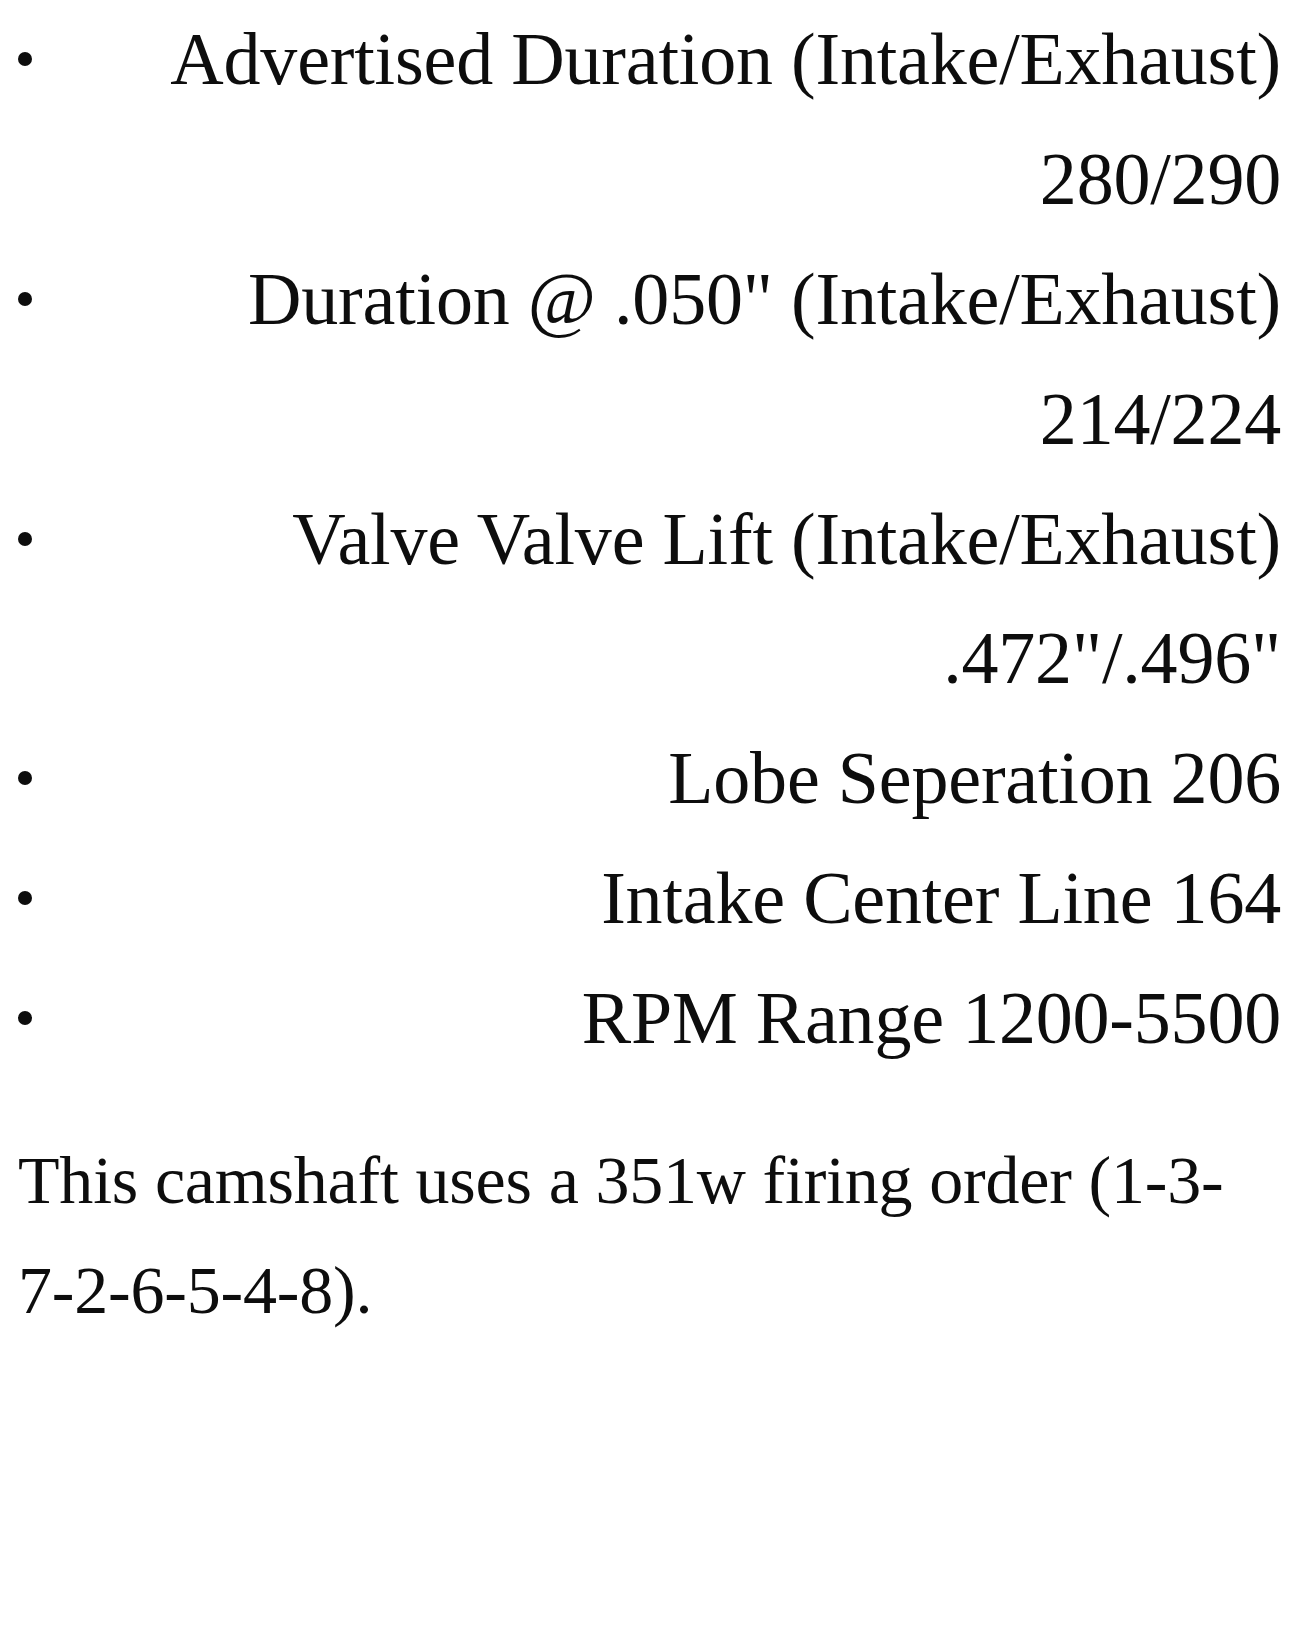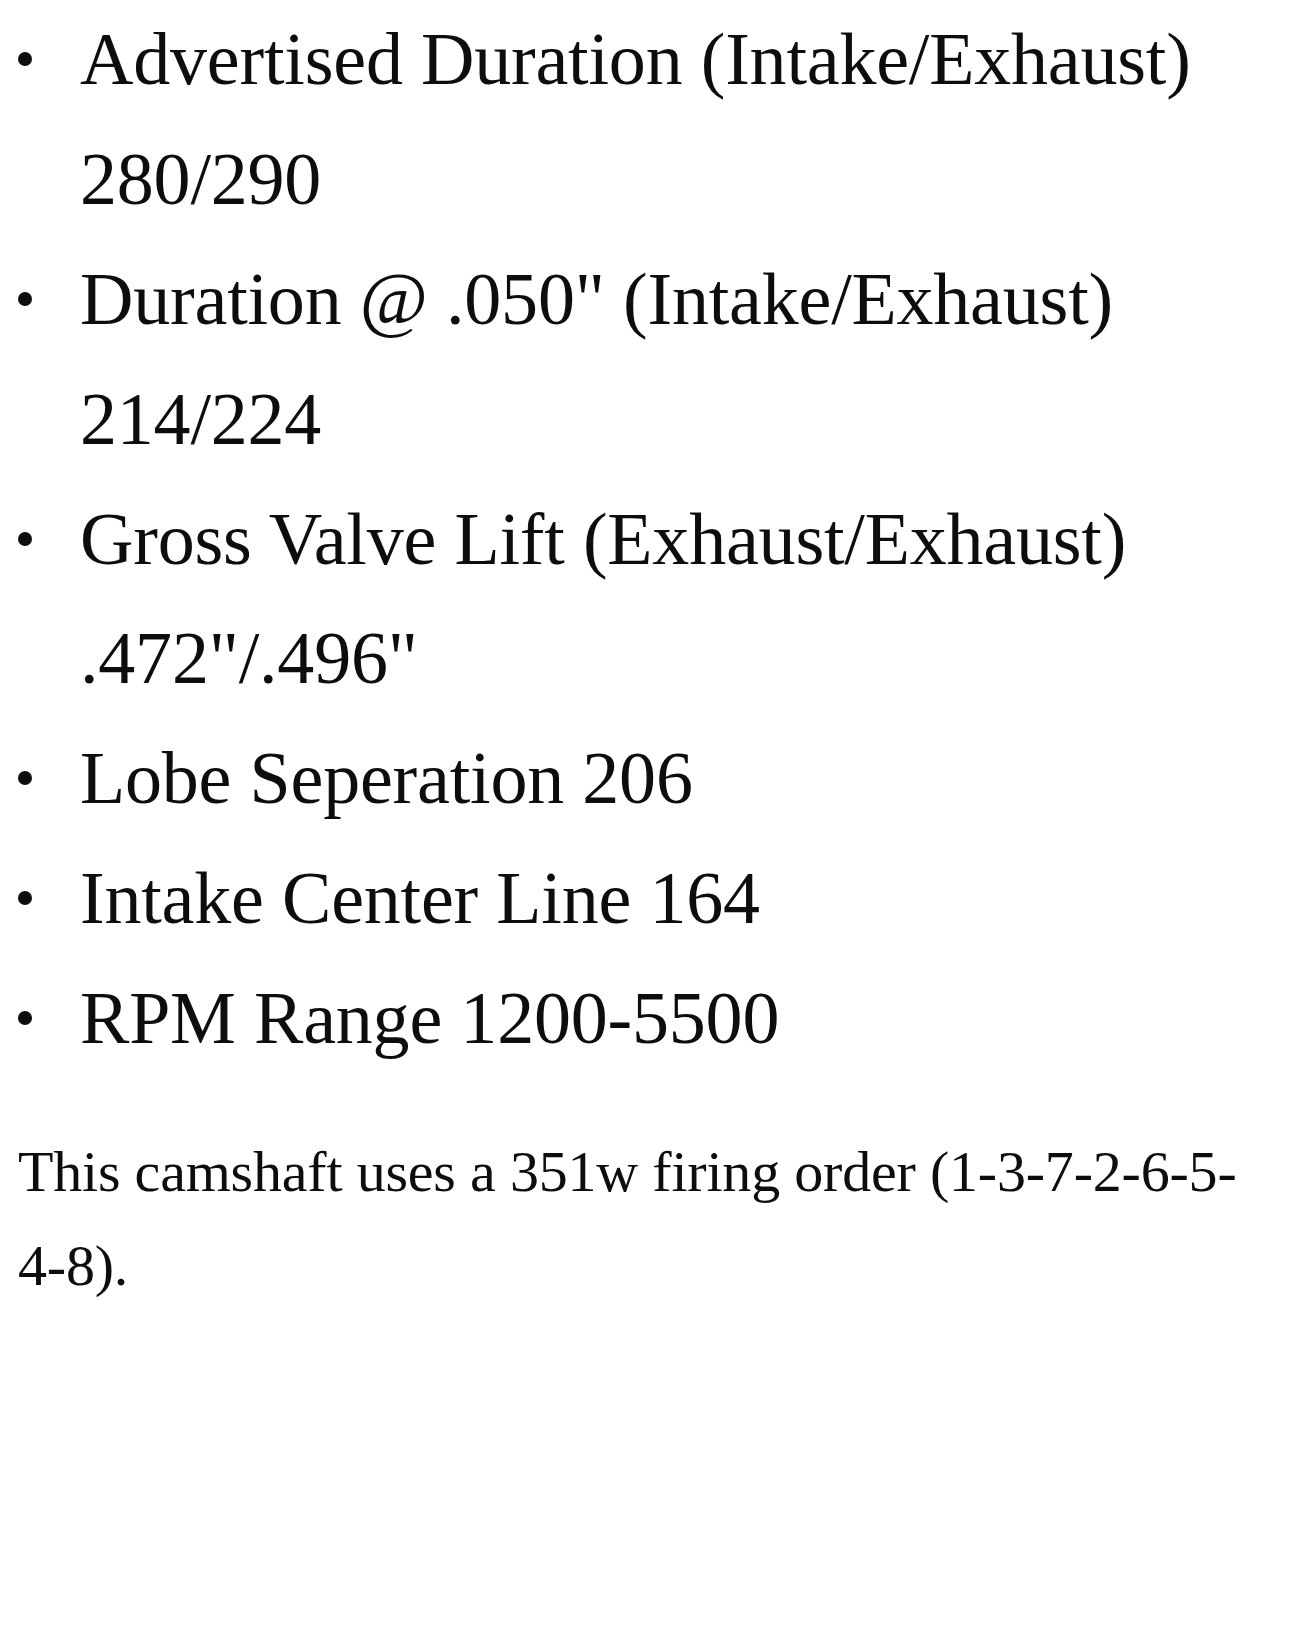--- a/index.html
+++ b/index.html
@@ -24,49 +24,50 @@
     list-style: none;
     margin: 0;
     padding: 0;
   }
   ul.spec-list li {
     position: relative;
     padding-left: 80px;
     font-size: 74px;
     line-height: 1.62;
     letter-spacing: -0.2px;
+    text-align: right;
   }
   ul.spec-list li::before {
     content: "";
     position: absolute;
     left: 18px;
     top: 52px;
     width: 14px;
     height: 14px;
     background: #0d0d0d;
     border-radius: 50%;
   }
   .paragraph {
-    font-size: 58px;
+    font-size: 68px;
     line-height: 1.62;
     letter-spacing: -0.2px;
     padding-left: 18px;
     padding-right: 4px;
     margin-top: 46px;
   }
 </style>
 </head>
 <body>
 
 <div class="page">
 
   <ul class="spec-list">
     <li><span>Advertised Duration (Intake/Exhaust) 280/290</span></li>
     <li><span>Duration @ .050" (Intake/Exhaust) 214/224</span></li>
-    <li><span>Gross Valve Lift (Exhaust/Exhaust) .472"/.496"</span></li>
+    <li><span>Valve Valve Lift (Intake/Exhaust) .472"/.496"</span></li>
     <li><span>Lobe Seperation 206</span></li>
     <li><span>Intake Center Line 164</span></li>
     <li><span>RPM Range 1200-5500</span></li>
   </ul>
 
   <p class="paragraph">This camshaft uses a 351w firing order (1-3-7-2-6-5-4-8).</p>
 
 </div>
 
 </body></html>

